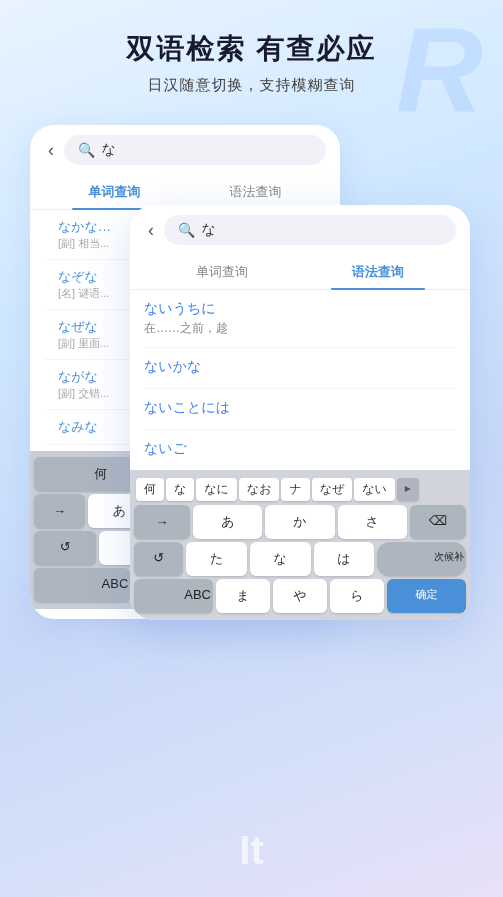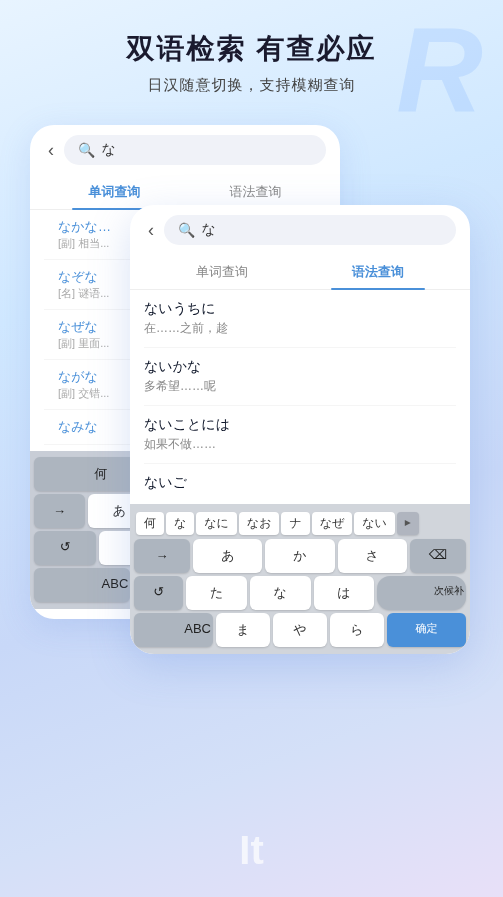--- a/index.html
+++ b/index.html
@@ -145,21 +145,21 @@
     .result-list {
       padding: 0 14px;
     }
     .result-item {
       padding: 10px 0;
       border-bottom: 1px solid #f5f5f5;
     }
     .result-item:last-child { border-bottom: none; }
     .result-item .japanese {
       font-size: 14px;
-      color: #0f172a;
+      color: #3b82f6;
       font-weight: 500;
       margin-bottom: 2px;
     }
     .result-item .chinese {
       font-size: 12px;
       color: #888;
     }
 
     
     .back-result-item {
@@ -338,25 +338,23 @@
       <div class="tab">单词查询</div>
       <div class="tab active">语法查询</div>
     </div>
     <div class="result-list">
       <div class="result-item">
         <div class="japanese">ないうちに</div>
         <div class="chinese">在……之前，趁</div>
       </div>
       <div class="result-item">
         <div class="japanese">ないかな</div>
-        <div class="chinese">多希望……呢</div>
       </div>
       <div class="result-item">
         <div class="japanese">ないことには</div>
-        <div class="chinese">如果不做……</div>
       </div>
       <div class="result-item">
         <div class="japanese">ないご</div>
         <div class="chinese"></div>
       </div>
     </div>
 
     <div class="keyboard-area">
 
       <div class="kb-suggestions">

